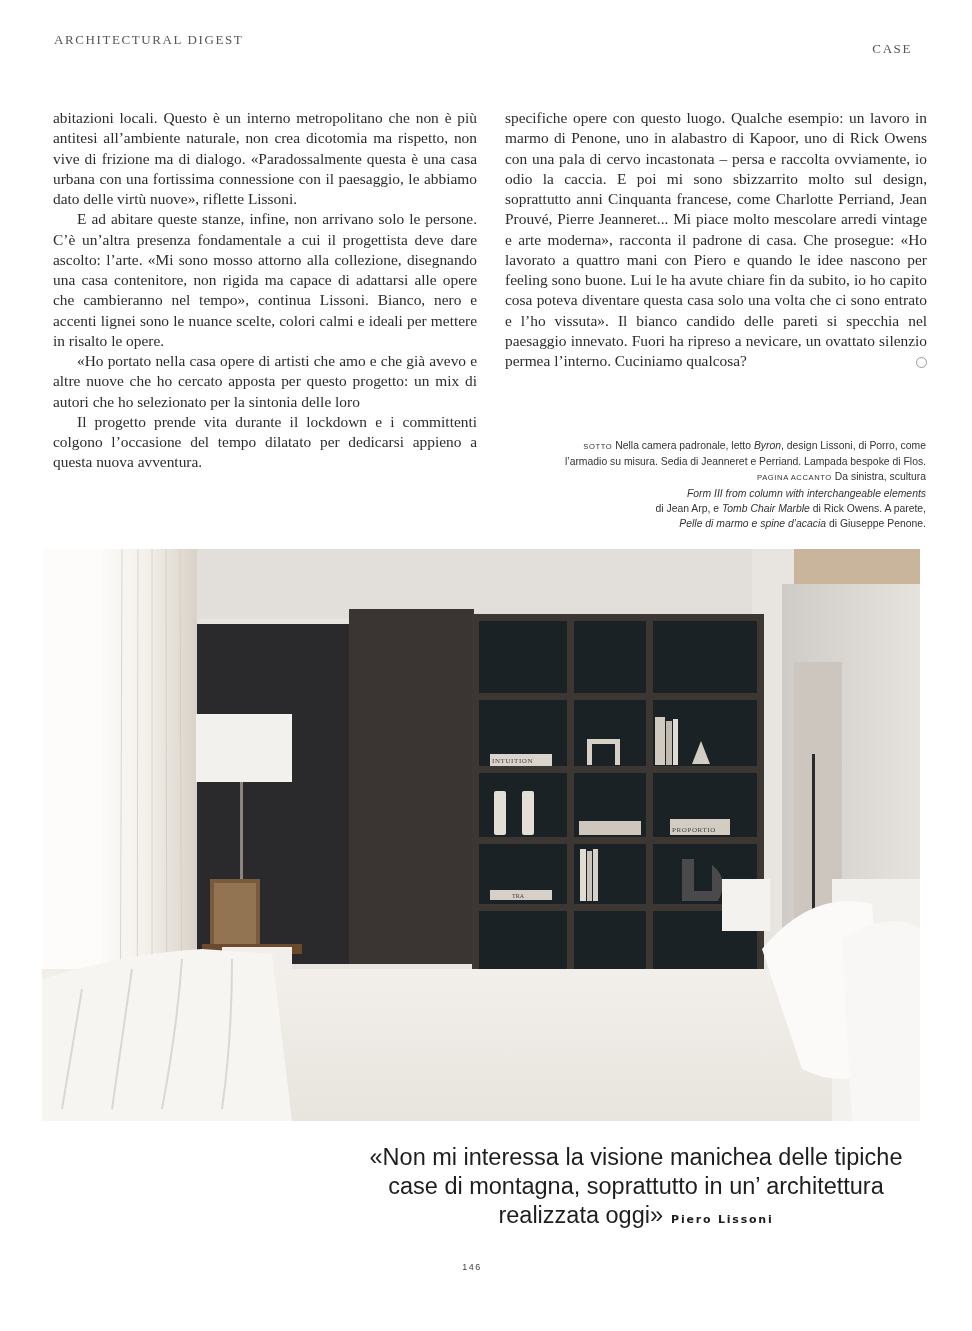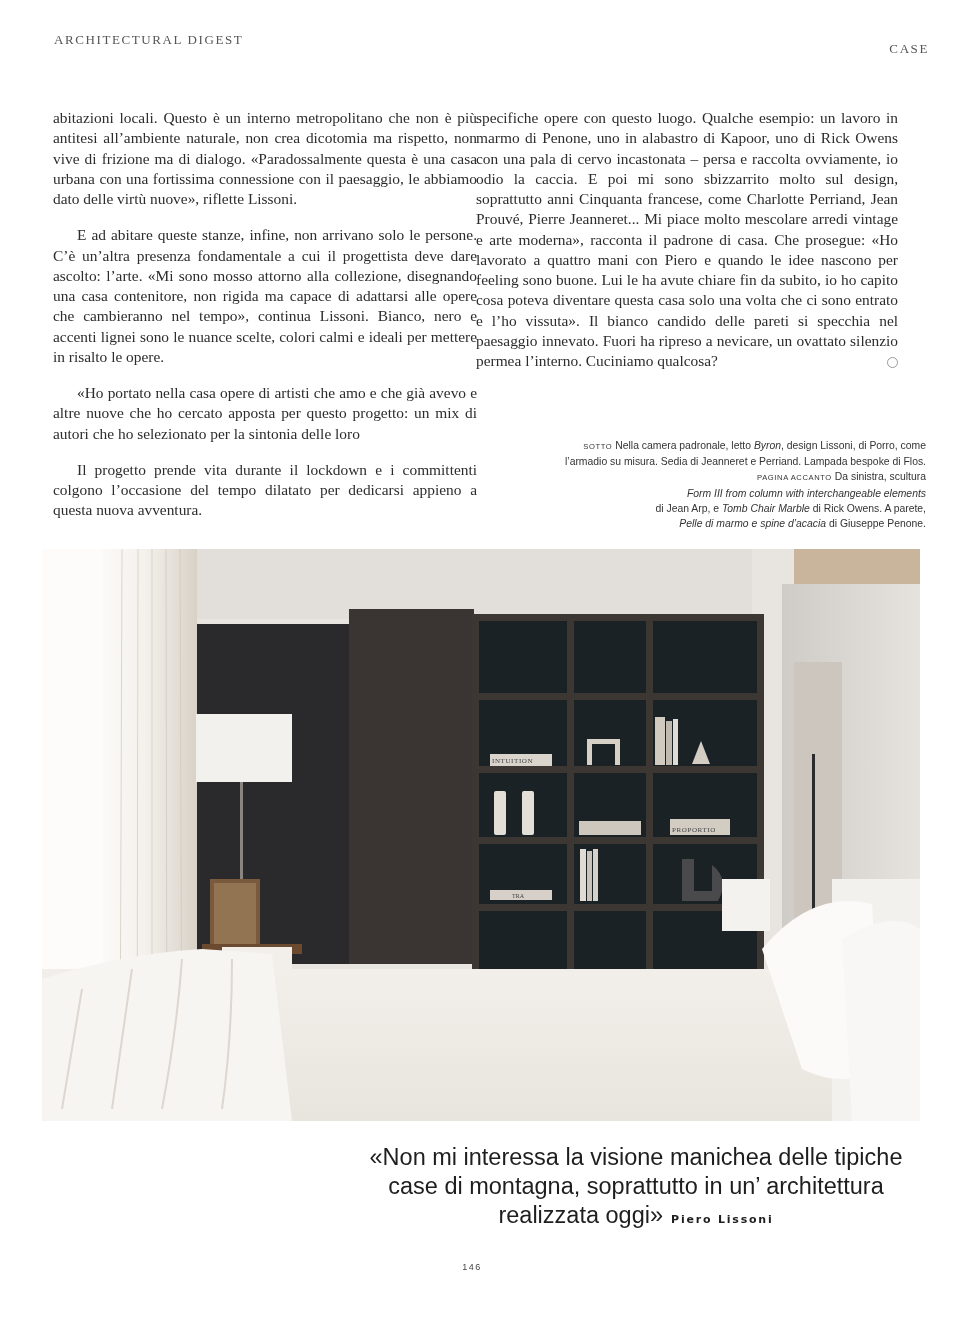--- a/index.html
+++ b/index.html
@@ -1,24 +1,24 @@
 <!DOCTYPE html>
 <html><head>
 <meta charset="utf-8">
 <style>
   html,body{margin:0;padding:0;background:#fff;}
   body{width:972px;height:1331px;position:relative;overflow:hidden;color:#2a2a2a;}
   .running{position:absolute;font-family:Liberation Serif, serif;font-size:13px;letter-spacing:1.6px;color:#555;}
   #rh-left{left:54px;top:32px;}
-  #rh-right{right:43px;top:41px;}
+  #rh-right{right:60px;top:41px;}
   .col{position:absolute;top:108px;font-family:"Liberation Serif","DejaVu Serif",serif;font-size:15.4px;line-height:20.25px;color:#2c2c2c;text-align:justify;hyphens:manual;}
   #col-left{left:53px;width:424px;}
-  #col-right{left:476px;width:422px;}
+  #col-right{left:505px;width:422px;}
   .col p{margin:0;}
-  .col p.indent{text-indent:24px;margin-top:16px;}
+  .col p.indent{text-indent:24px;}
   .end-mark{display:inline-block;width:9px;height:9px;border:1px solid #999;border-radius:50%;float:right;margin-top:6px;}
   #caption{position:absolute;right:46px;top:438px;width:380px;font-family:"Liberation Sans",sans-serif;font-size:10.4px;line-height:15.2px;color:#333;text-align:right;}
   #caption .smallcaps{font-size:7.6px;letter-spacing:.6px;text-transform:uppercase;margin-left:35px;}
   #caption em{font-style:italic;}
   #photo{position:absolute;left:42px;top:549px;width:878px;height:572px;overflow:hidden;background:#e9e6e2;}
   #pullquote{position:absolute;right:56px;top:1143px;width:560px;font-family:"Liberation Sans",sans-serif;font-size:23.5px;line-height:29px;color:#1e1e1e;text-align:center;}
   #pullquote .attrib{font-family:"DejaVu Sans",sans-serif;font-weight:bold;font-size:11px;letter-spacing:1.8px;margin-left:8px;}
   #folio{position:absolute;left:0;width:944px;top:1262px;text-align:center;font-family:"Liberation Sans",sans-serif;font-size:9px;letter-spacing:1.5px;color:#444;}
 </style>
 </head>

